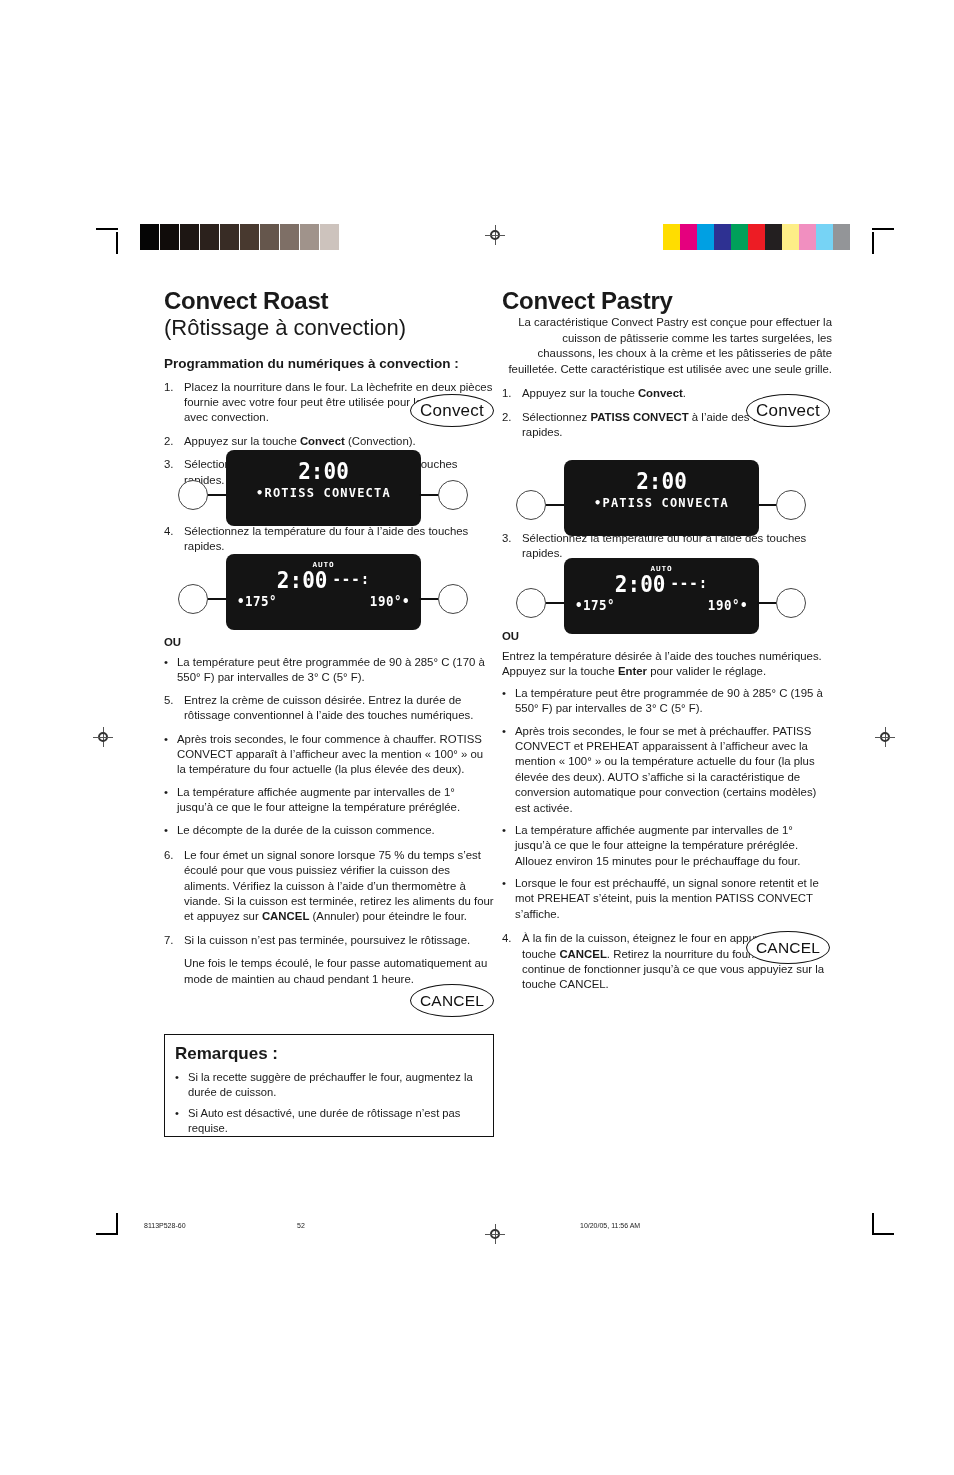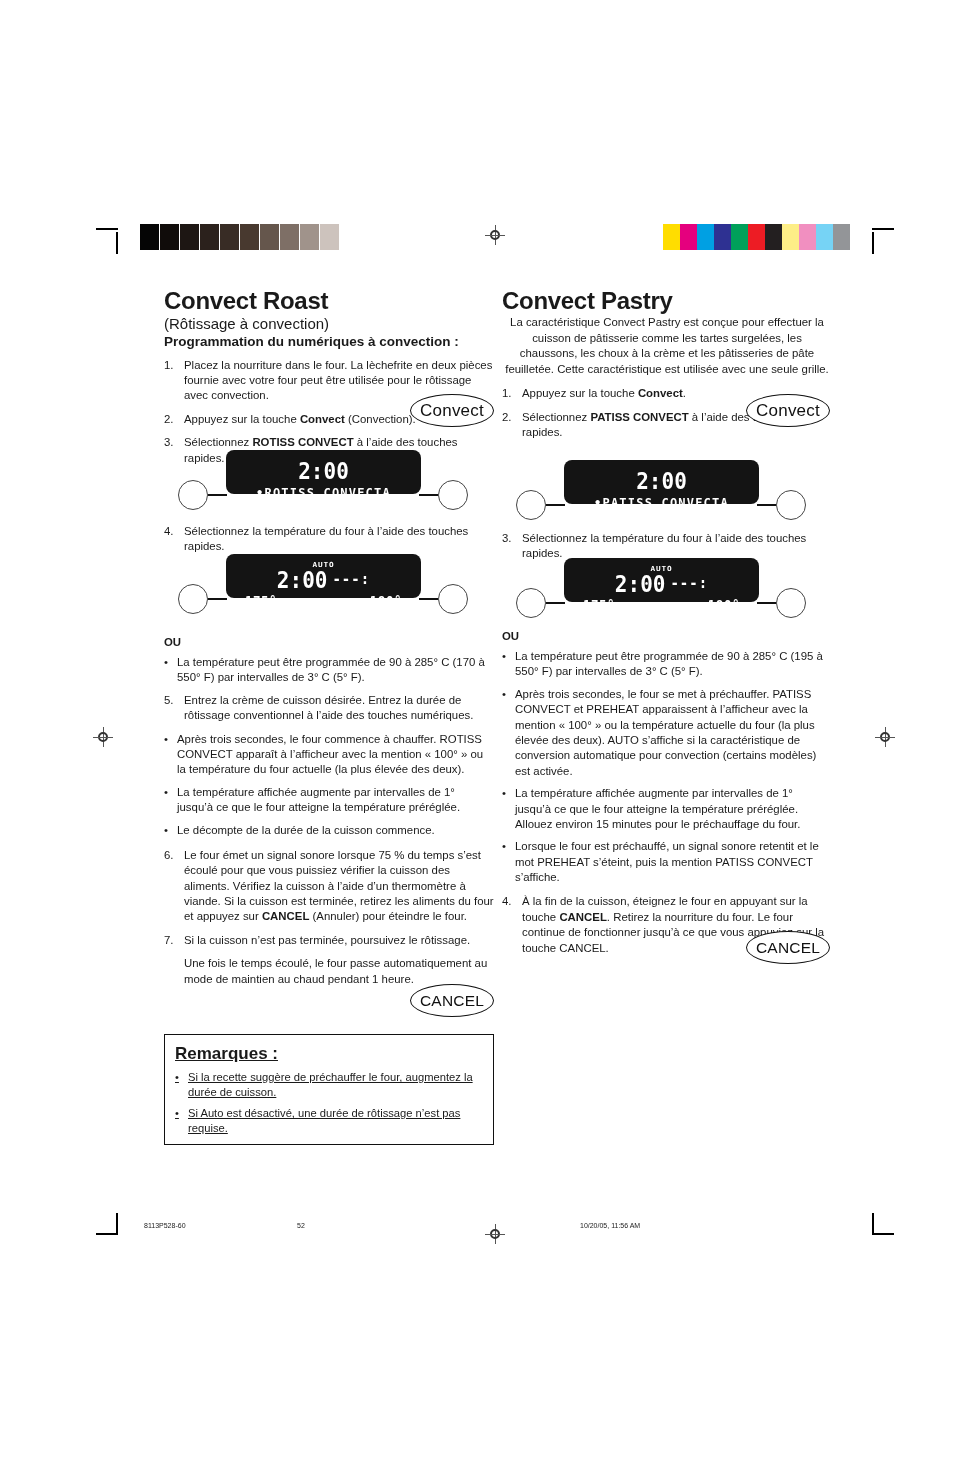--- a/index.html
+++ b/index.html
@@ -66,37 +66,37 @@
   .col-right { left: 484px; }
 
   h1.title {
     font-size: 24px;
     font-weight: bold;
     margin: 0 0 2px 0;
     letter-spacing: -0.3px;
     line-height: 1.05;
   }
   h2.subtitle {
-    font-size: 15px;
+    font-size: 22px;
     font-weight: normal;
-    margin: 0 0 2px 0;
+    margin: 0 0 16px 0;
     line-height: 1.15;
   }
   h3.sectionhead {
     font-size: 13.5px;
     font-weight: bold;
     margin: 0 0 7px 0;
     line-height: 1.2;
   }
 
   p.intro {
     font-size: 11.4px;
     line-height: 1.36;
     margin: 1px 0 9px 0;
-    text-align: center;
+    text-align: right;
   }
 
   ol.steps {
     list-style: none;
     margin: 0;
     padding: 0;
     font-size: 11.4px;
     line-height: 1.35;
   }
   .step {
@@ -162,21 +162,21 @@
   .display-wrap {
     position: absolute;
     width: 330px;
     height: 72px;
   }
   .disp-panel {
     position: absolute;
     left: 68px;
     top: 0;
     width: 195px;
-    height: 44px;
+    height: 76px;
     background: #141414;
     border-radius: 8px;
   }
   .knob {
     position: absolute;
     width: 30px; height: 30px;
     border-radius: 50%;
     border: 1.6px solid #444;
     box-sizing: border-box;
     background: #fff;
@@ -248,23 +248,22 @@
   .disp-panel.tall .seg-time { top: 9px; }
   .disp-panel.tall .seg-mode { top: 36px; }
 
   
   .remarks {
     position: absolute;
     left: 146px;
     top: 1034px;
     width: 308px;
     border: 1.6px solid #111;
-    padding: 9px 10px 8px 10px;
+    padding: 9px 10px 0 10px;
     box-sizing: content-box;
-    text-decoration: underline;
   }
   .remarks h4 {
     font-size: 17px;
     font-weight: bold;
     margin: 0 0 6px 0;
   }
   .remarks ul { margin: 0; padding: 0; list-style: none; font-size: 11.2px; line-height: 1.35; }
   .remarks .bul { margin-bottom: 6px; }
   .remarks .bul:last-child { margin-bottom: 0; }
 
@@ -507,20 +506,21 @@
       <div class="seg seg-time"><span>2:00</span><span class="seg-dash">---:</span></div>
       <div class="seg seg-left-temp">•175°</div>
       <div class="seg seg-right-temp">190°•</div>
     </div>
     <div class="knob right"></div>
     <div class="stem right"></div>
   </div>
 
   <div style="position:absolute; left:484px; top:630px; width:330px;">
     <div class="ou" style="margin-top:0;">OU</div>
+    <p class="plain"><span>Entrez la température désirée à l’aide des touches numériques. Appuyez sur la touche </span><b>Enter</b><span> pour valider le réglage.</span></p>
 
     <ul class="bullets sub-bullets">
       <li class="bul">
         <span class="dot">•</span>
         <span class="btext">La température peut être programmée de 90 à 285° C (195 à 550° F) par intervalles de 3° C (5° F).</span>
       </li>
       <li class="bul">
         <span class="dot">•</span>
         <span class="btext">Après trois secondes, le four se met à préchauffer. PATISS CONVECT et PREHEAT apparaissent à l’afficheur avec la mention « 100° » ou la température actuelle du four (la plus élevée des deux). AUTO s’affiche si la caractéristique de conversion automatique pour convection (certains modèles) est activée.</span>
       </li>

